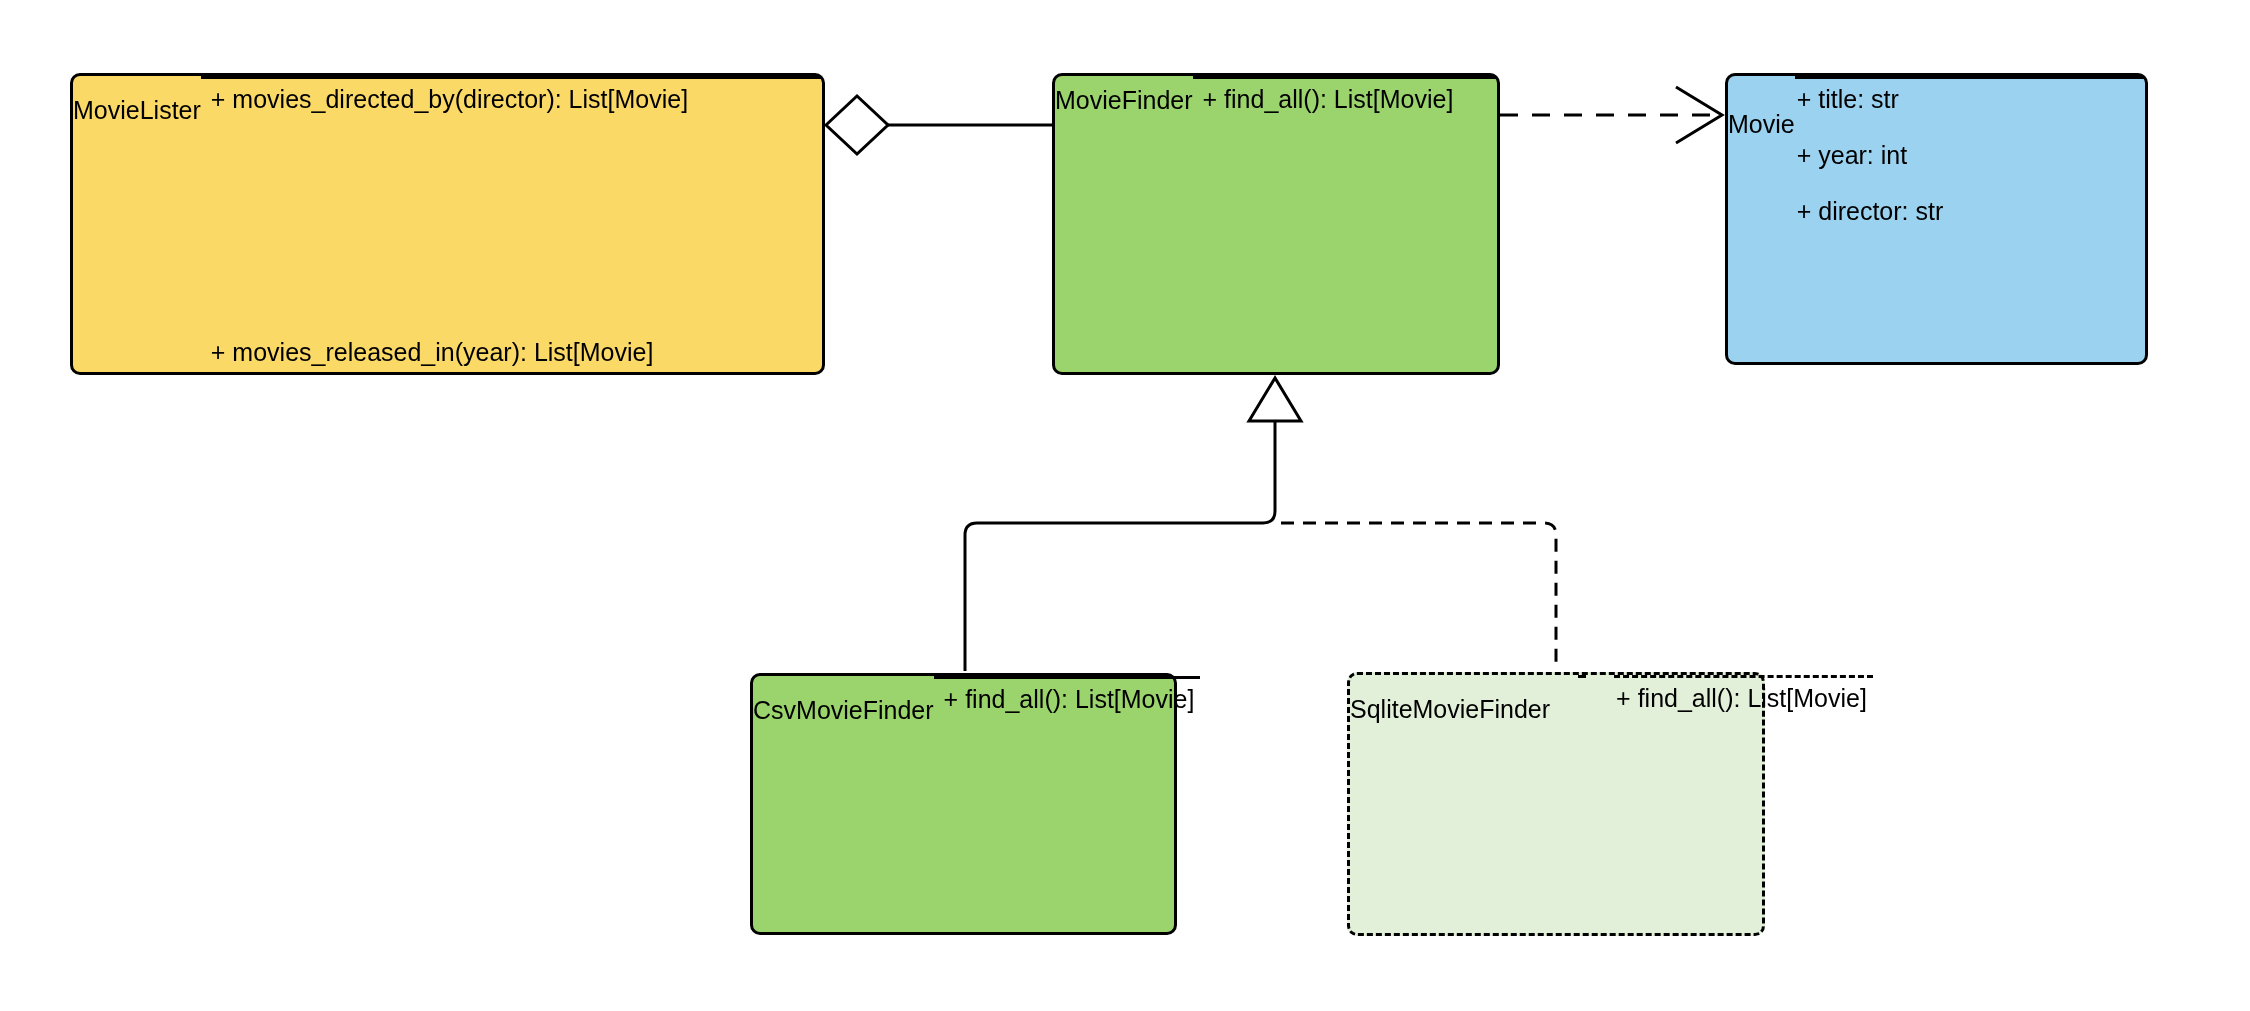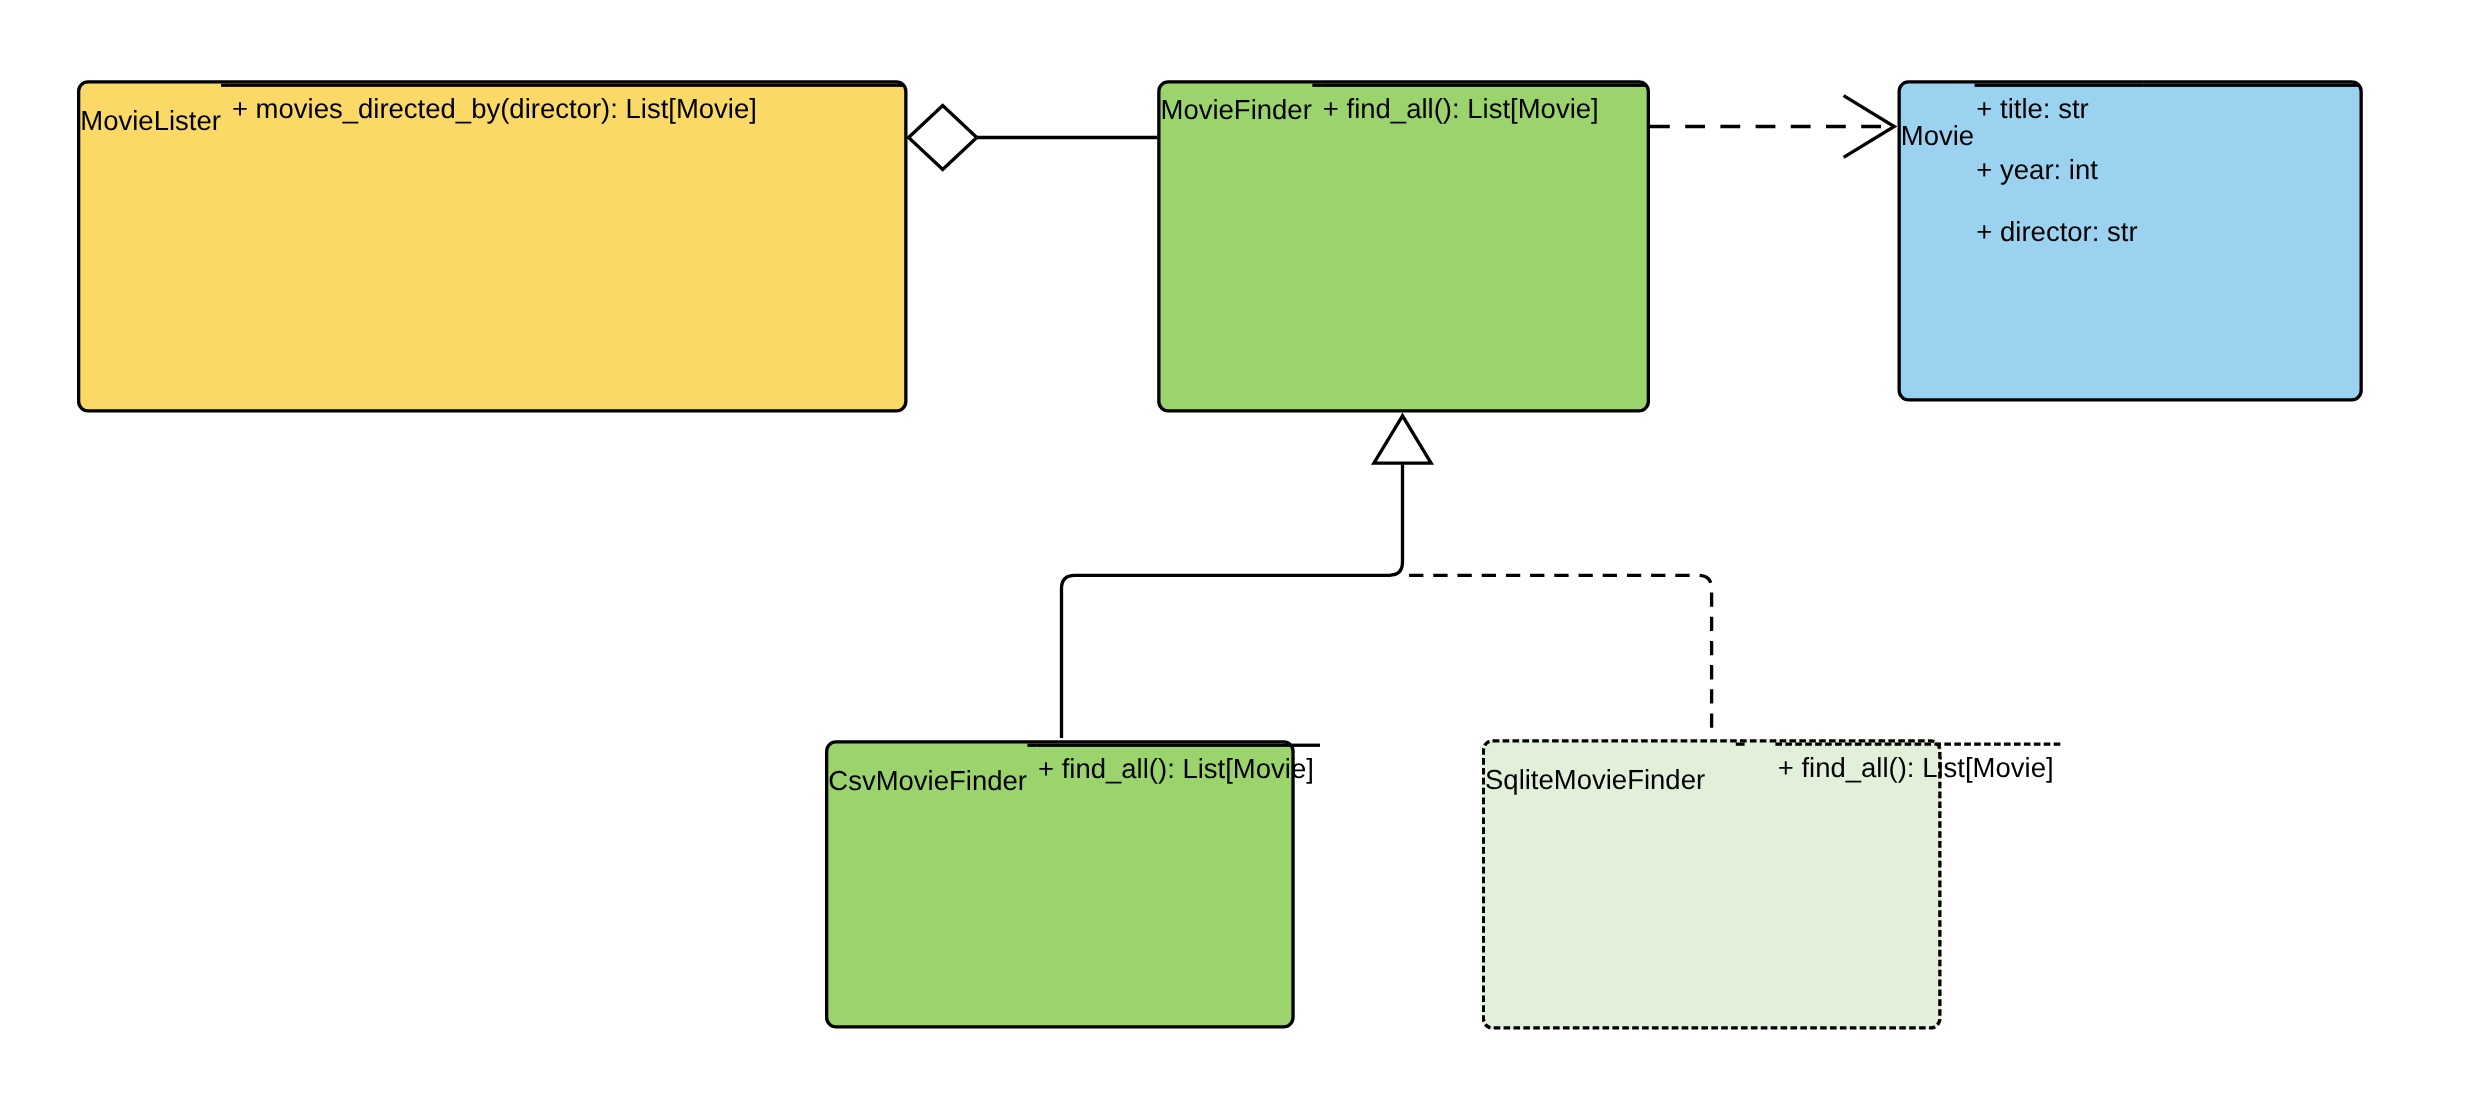--- a/index.html
+++ b/index.html
@@ -95,20 +95,21 @@
     <polygon points="1275,378 1249,421 1301,421" fill="#ffffff" stroke="#000000" stroke-width="3"></polygon>
   </svg>
 
   <div class="uml-class" id="cls-movielister">
     <div class="sec title">
       <span class="txt-line">MovieLister</span>
     </div>
     <div class="sec body attrs"></div>
     <div class="sec body grow">
       <div class="txt-line">+ movies_directed_by(director): List[Movie]</div>
+      <div class="txt-line">+ movies_released_in(year): List[Movie]</div>
     </div>
   </div>
 
   <div class="uml-class" id="cls-moviefinder">
     <div class="sec title">
       <span class="txt-line">MovieFinder</span>
     </div>
     <div class="sec body attrs"></div>
     <div class="sec body grow">
       <div class="txt-line">+ find_all(): List[Movie]</div>

